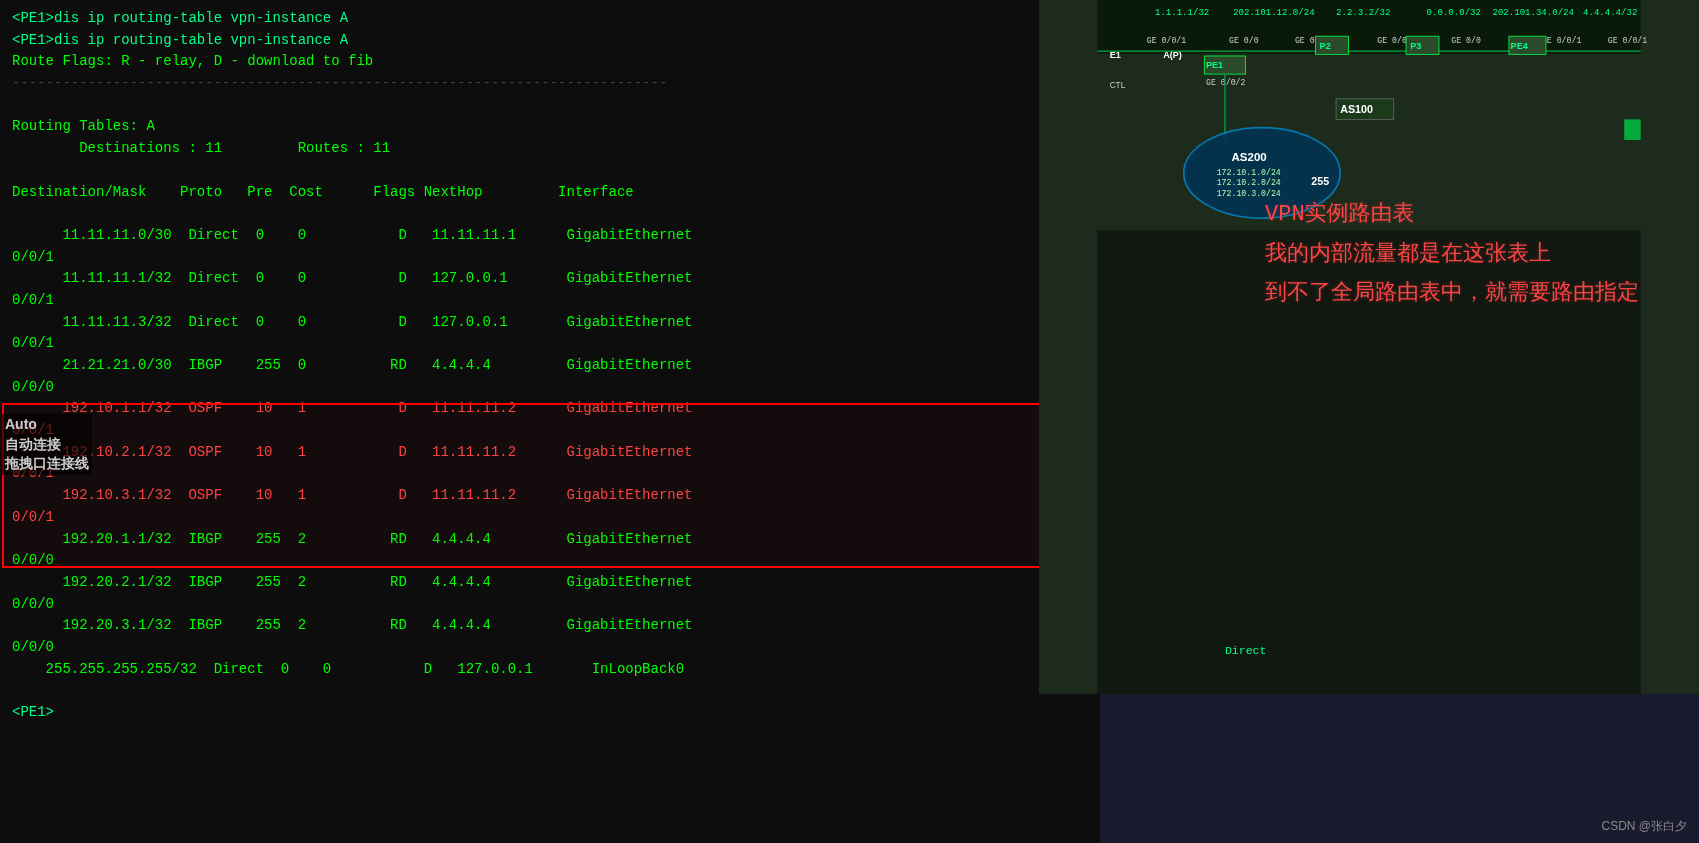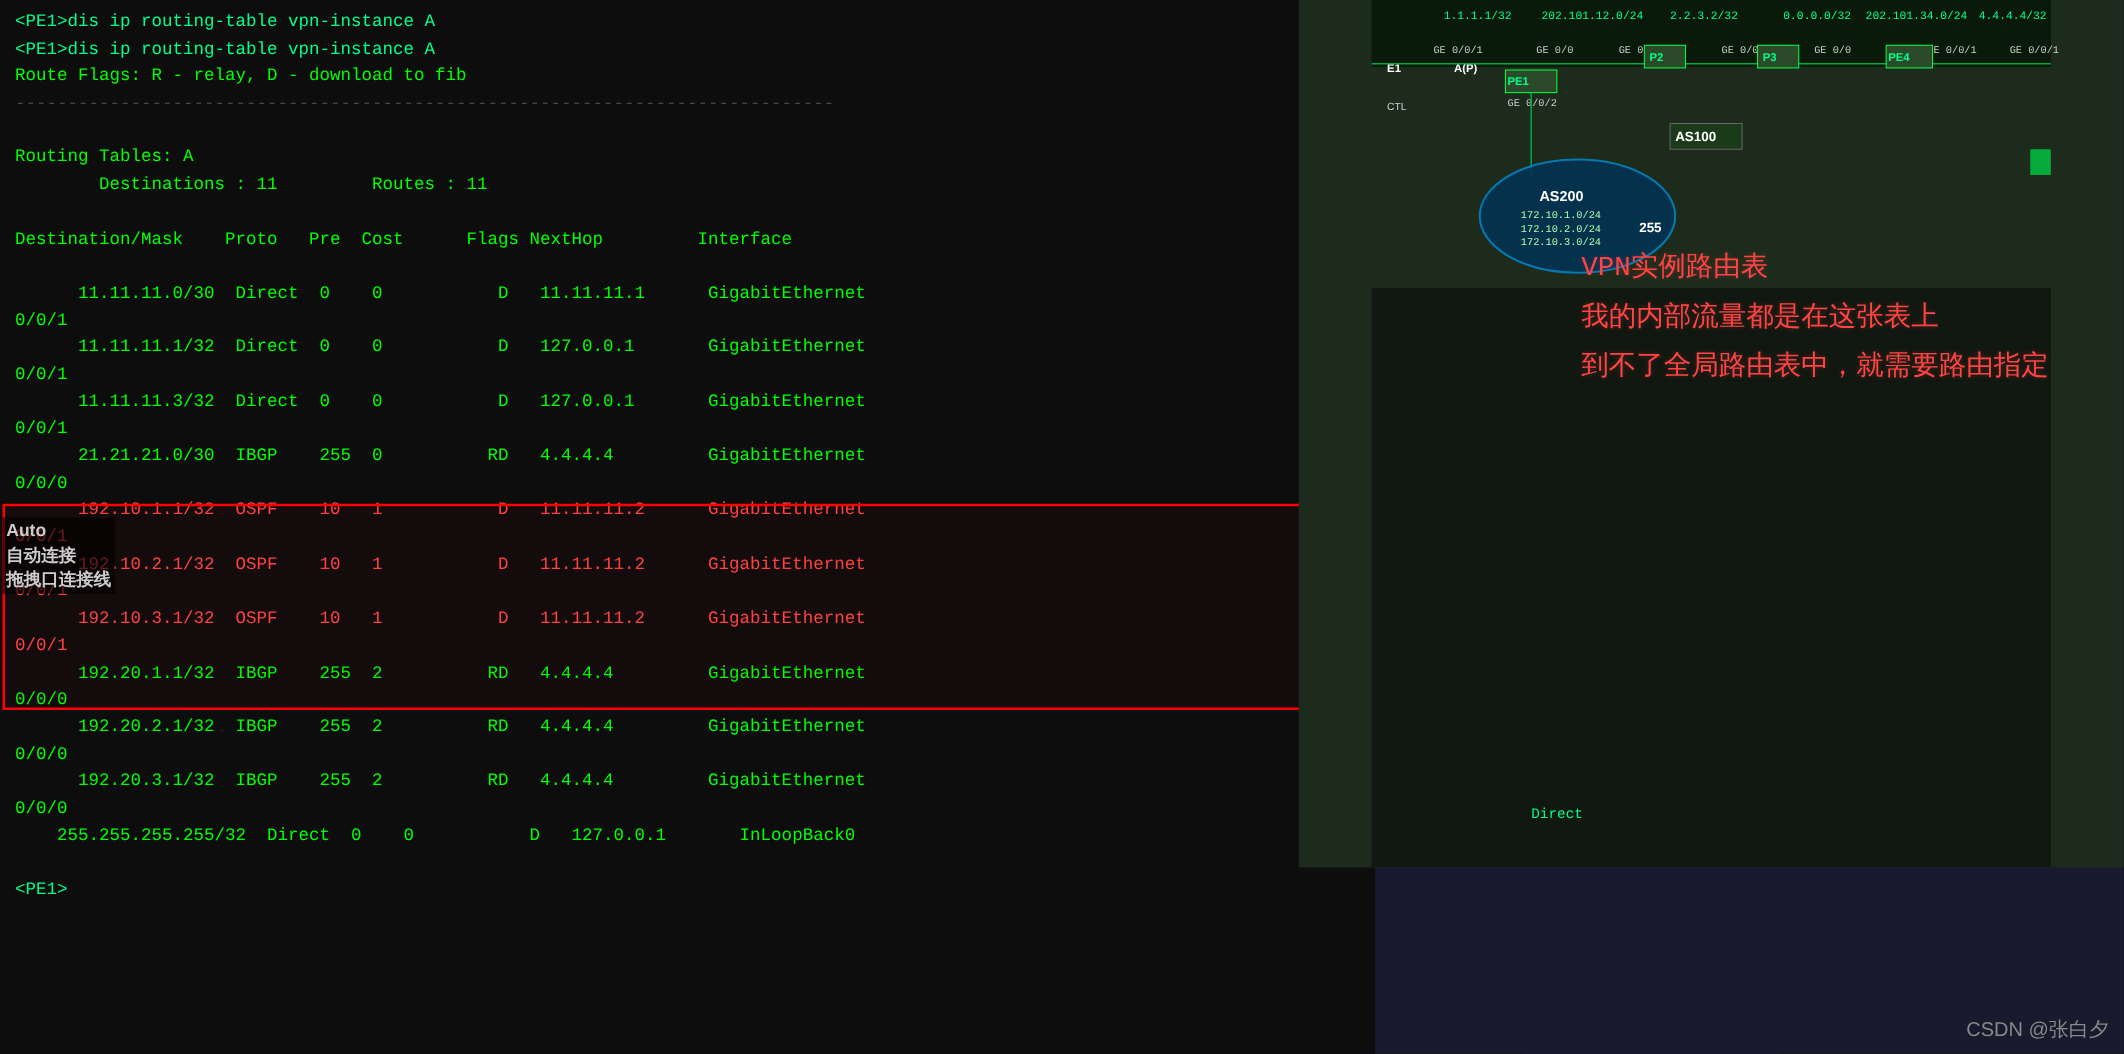--- a/index.html
+++ b/index.html
@@ -63,21 +63,21 @@
       line-height: 1.8;
       text-shadow: 0 0 4px rgba(255,68,68,0.3);
     }
 
     
     .watermark {
       position: absolute;
       bottom: 8px;
       right: 12px;
       color: #888;
-      font-size: 16px;
+      font-size: 12px;
       font-family: Arial, sans-serif;
     }
 
     
     .auto-label {
       position: absolute;
       top: 414px;
       left: 2px;
       color: #cccccc;
       font-size: 14px;

